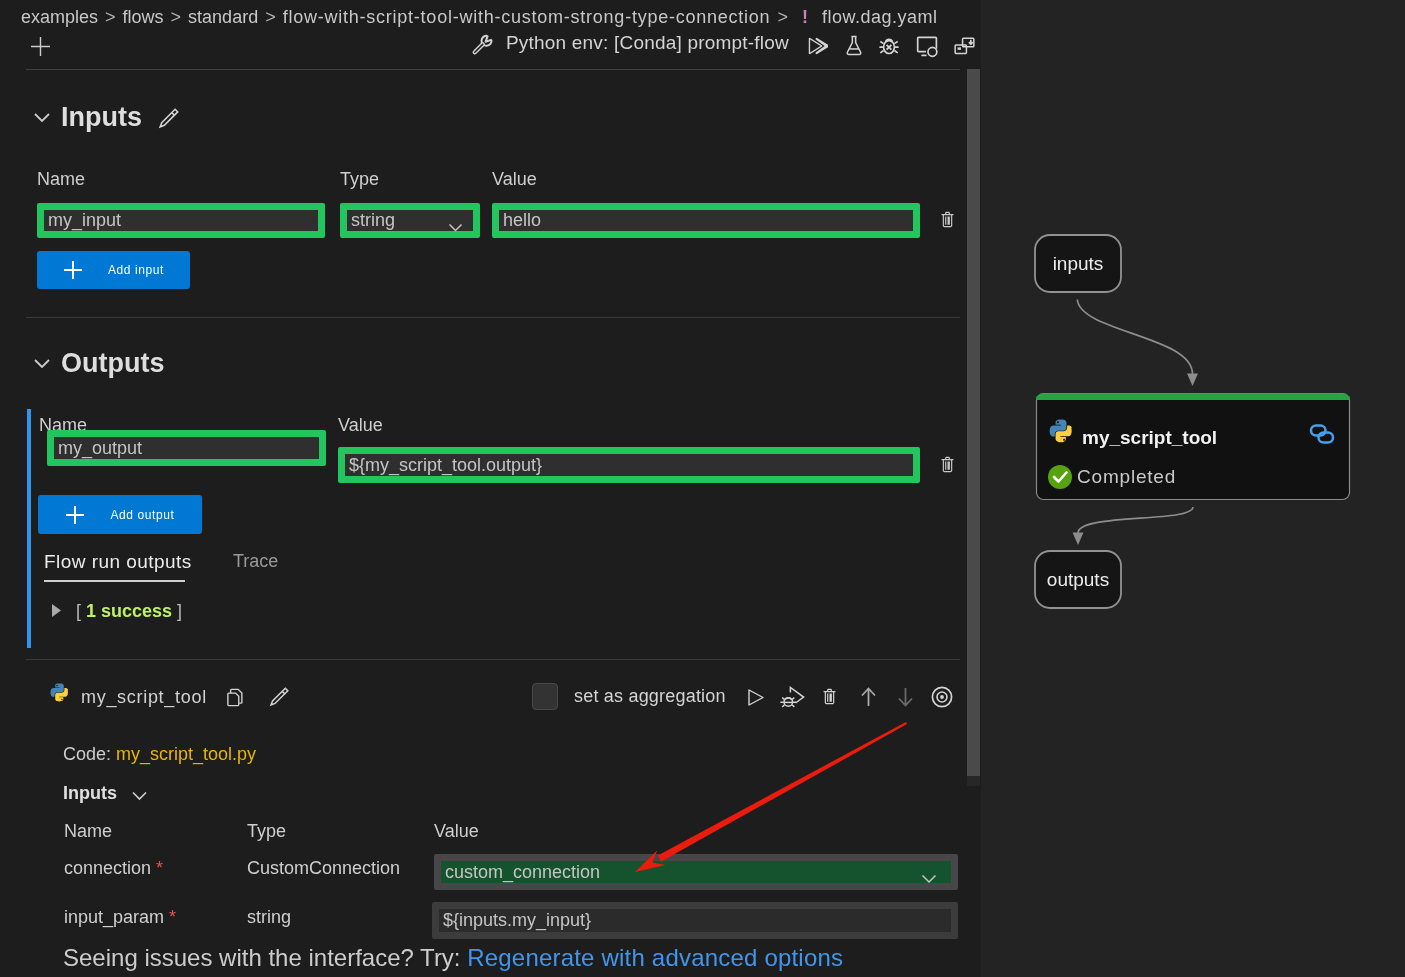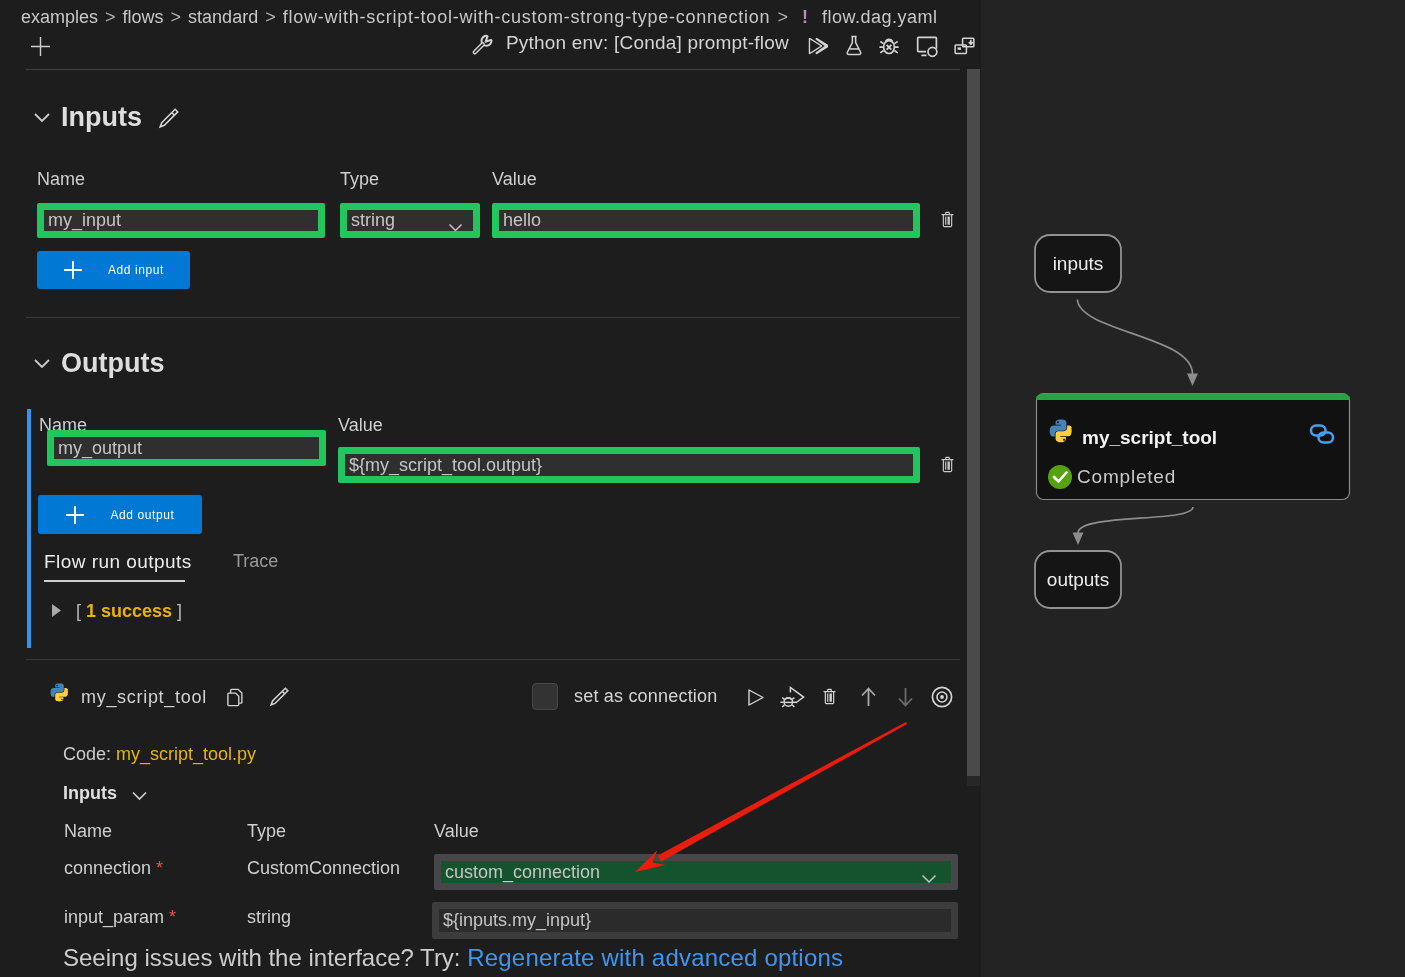--- a/index.html
+++ b/index.html
@@ -174,21 +174,21 @@
   <span>Add output</span>
 </div>
 
 <div class="abs" style="left:44px; top:551px; font-size:19px; letter-spacing:0.45px; color:#ececec;">Flow run outputs</div>
 <div class="abs" style="left:44px; top:580px; width:141px; height:2px; background:#cfcfcf;"></div>
 <div class="abs" style="left:233px; top:551px; font-size:18px; color:#9a9a9a;">Trace</div>
 
 <svg class="abs" style="left:51px; top:603px;" width="11" height="15" viewBox="0 0 11 15">
   <path d="M1 1 L10 7.5 L1 14 Z" fill="#a9a9a9"></path>
 </svg>
-<div class="abs" style="left:76px; top:601px; font-size:18px; color:#b9b9b9;">[ <b style="color:#eab308;">1 success</b> ]</div>
+<div class="abs" style="left:76px; top:601px; font-size:18px; color:#b9b9b9;">[ <b style="color:#bef264;">1 success</b> ]</div>
 
 <div class="abs" style="left:26px; top:659px; width:934px; height:1px; background:#3a3a3a;"></div>
 
 
 <g id="nodehead"></g>
 <svg class="abs" style="left:50px; top:683px;" width="19" height="19" viewBox="0 0 128 128">
   <path fill="#4584b6" d="M49.33 62h29.159C86.606 62 93 55.132 93 46.981V19.183c0-7.912-6.632-13.856-14.555-15.176-5.014-.835-10.195-1.215-15.187-1.191-4.99.023-9.612.448-13.805 1.191C37.098 6.188 35 10.758 35 19.183V30h29v4H23.776c-8.484 0-15.914 5.108-18.237 14.811-2.681 11.12-2.8 18.057 0 29.667 2.075 8.642 7.03 14.811 15.515 14.811h9.946v-13.048c0-9.637 8.339-18.141 18.33-18.241zm-1.838-39.11c-3.026 0-5.478-2.479-5.478-5.545 0-3.079 2.451-5.581 5.478-5.581 3.015 0 5.479 2.502 5.479 5.581-.001 3.066-2.465 5.545-5.479 5.545z"></path>
   <path fill="#ffd040" d="M122.281 48.811c-2.098-8.448-6.103-14.811-14.599-14.811h-10.682v12.981c0 10.05-8.794 18.019-18.511 18.019H49.33c-7.972 0-14.33 6.5-14.33 14.48v27.798c0 7.912 6.945 12.571 14.33 14.811 8.847 2.685 17.417 3.169 27.159 0 6.775-1.96 13.511-5.905 13.511-14.811V96h-29v-4h43.281c8.485 0 11.625-5.936 14.599-14.811 3.074-9.144 2.942-17.972 0-29.378zM80.434 105.632c3.026 0 5.478 2.479 5.478 5.545 0 3.079-2.451 5.581-5.478 5.581-3.015 0-5.479-2.502-5.479-5.581 0-3.066 2.464-5.545 5.479-5.545z"></path>
 </svg>
 <div class="abs" style="left:81px; top:687px; font-size:18px; letter-spacing:0.7px; color:#d2d2d2;">my_script_tool</div>
@@ -196,21 +196,21 @@
 <svg class="abs" style="left:225px; top:687px;" width="20" height="21" viewBox="0 0 16 16" fill="none" stroke="#d4d4d4" stroke-width="1.1">
   <path d="M4.5 4.5 V2.2 a0.7 0.7 0 0 1 0.7 -0.7 h5.3 l3 3 v7.3 a0.7 0.7 0 0 1 -0.7 0.7 h-1.3"></path>
   <path d="M3 4.5 h5.5 l2.5 2.5 v6.8 a0.7 0.7 0 0 1 -0.7 0.7 H3 a0.7 0.7 0 0 1 -0.7 -0.7 V5.2 a0.7 0.7 0 0 1 0.7 -0.7 Z"></path>
 </svg>
 
 <svg class="abs" style="left:268px; top:686px;" width="22" height="22" viewBox="0 0 16 16" fill="none" stroke="#d4d4d4" stroke-width="1.1">
   <path d="M12.6 1.6 l1.8 1.8 -9.3 9.3 -2.9 1.1 1.1 -2.9 9.3 -9.3 Z M10.3 3.9 l1.8 1.8"></path>
 </svg>
 
 <div class="abs" style="left:532px; top:683px; width:26px; height:27px; background:#333333; border:1px solid #484848; border-radius:4px;"></div>
-<div class="abs" style="left:574px; top:686px; font-size:18px; letter-spacing:0.2px; color:#d4d4d4;">set as connection</div>
+<div class="abs" style="left:574px; top:686px; font-size:18px; letter-spacing:0.2px; color:#d4d4d4;">set as aggregation</div>
 
 <svg class="abs" style="left:747px; top:688px;" width="18" height="19" viewBox="0 0 18 19">
   <path d="M2 2 L16 9.5 L2 17 Z" stroke="#d4d4d4" stroke-width="1.4" fill="none" stroke-linejoin="round"></path>
 </svg>
 
 <svg class="abs" style="left:779px; top:685px;" width="26" height="25" viewBox="0 0 26 25">
   <g stroke="#d4d4d4" stroke-width="1.5" fill="none">
     <path d="M 11.4 7.5 L 11.4 2.4 L 24.6 12.1 L 16.6 18.0"></path>
     <circle cx="9.3" cy="17" r="4.3"></circle>
     <path d="M 5.6 14.9 a 4.6 4.6 0 0 1 7.4 0"></path>

